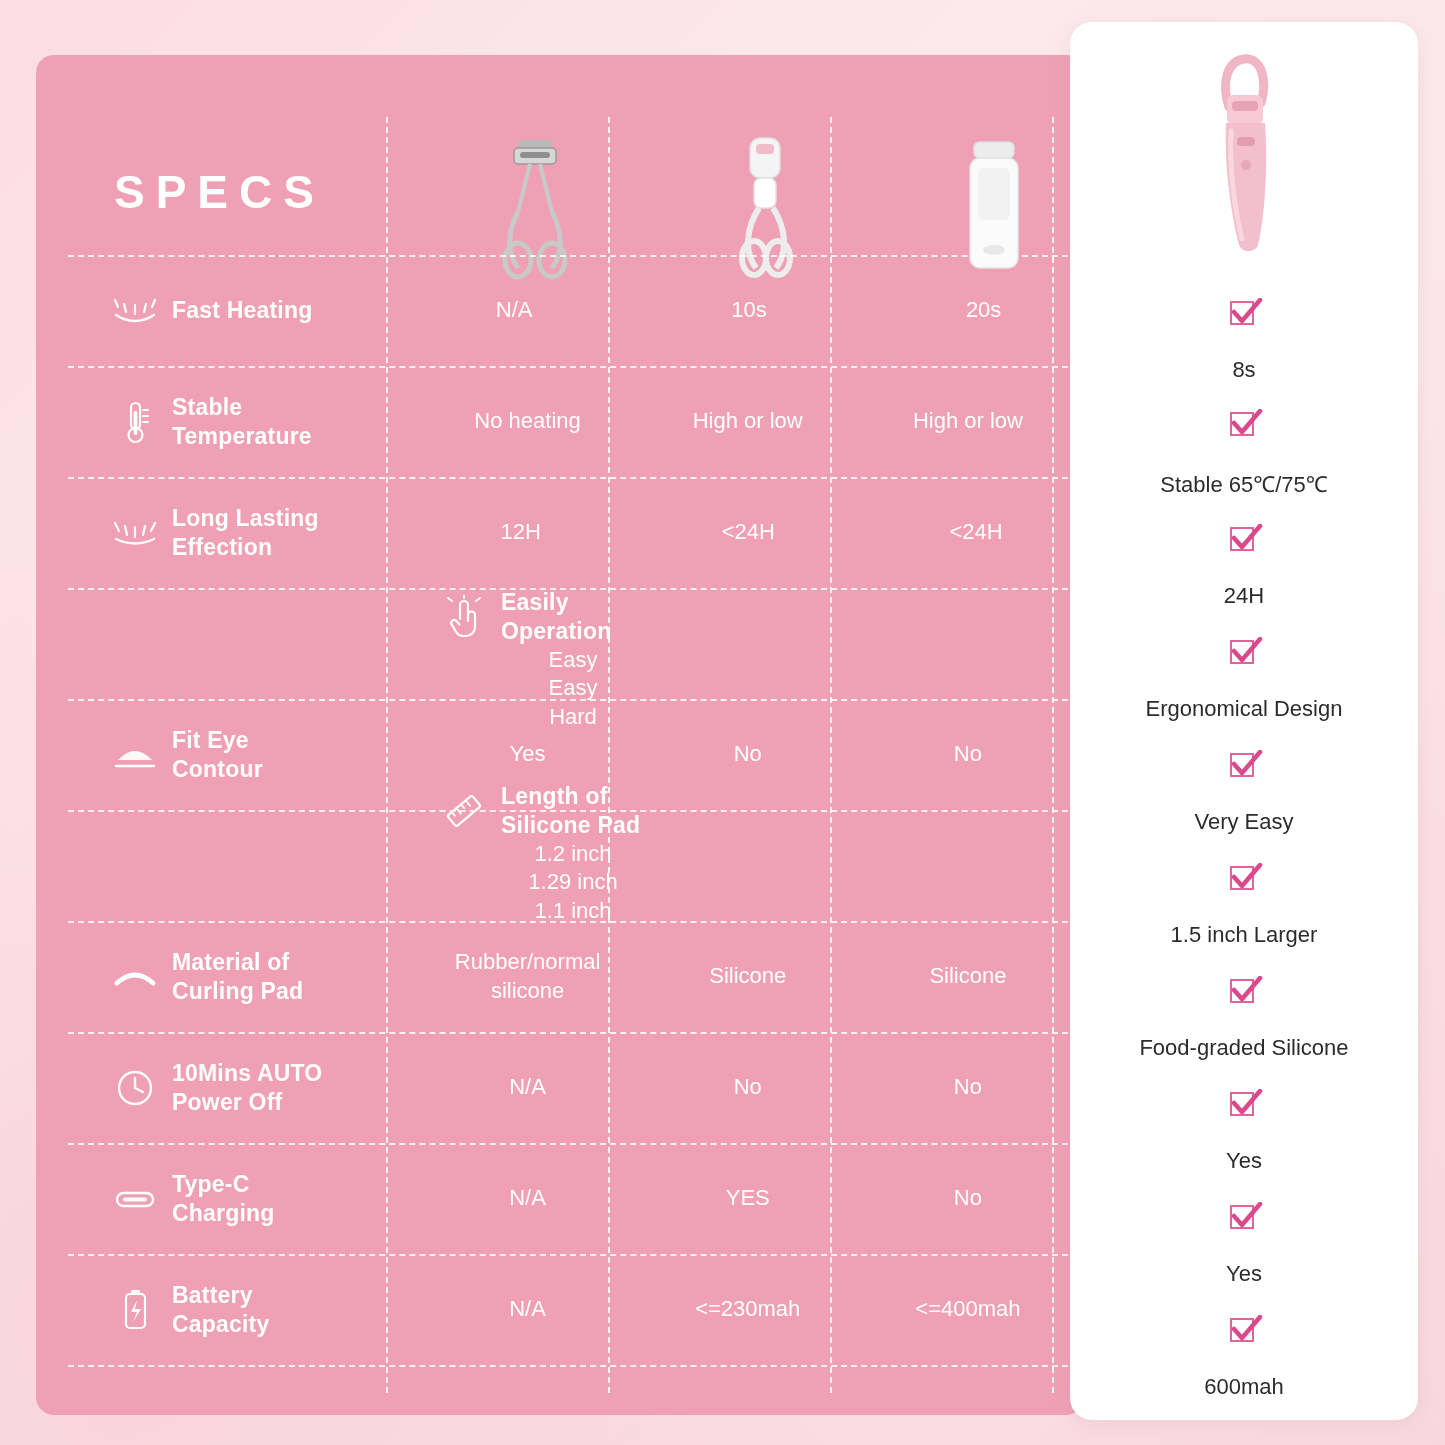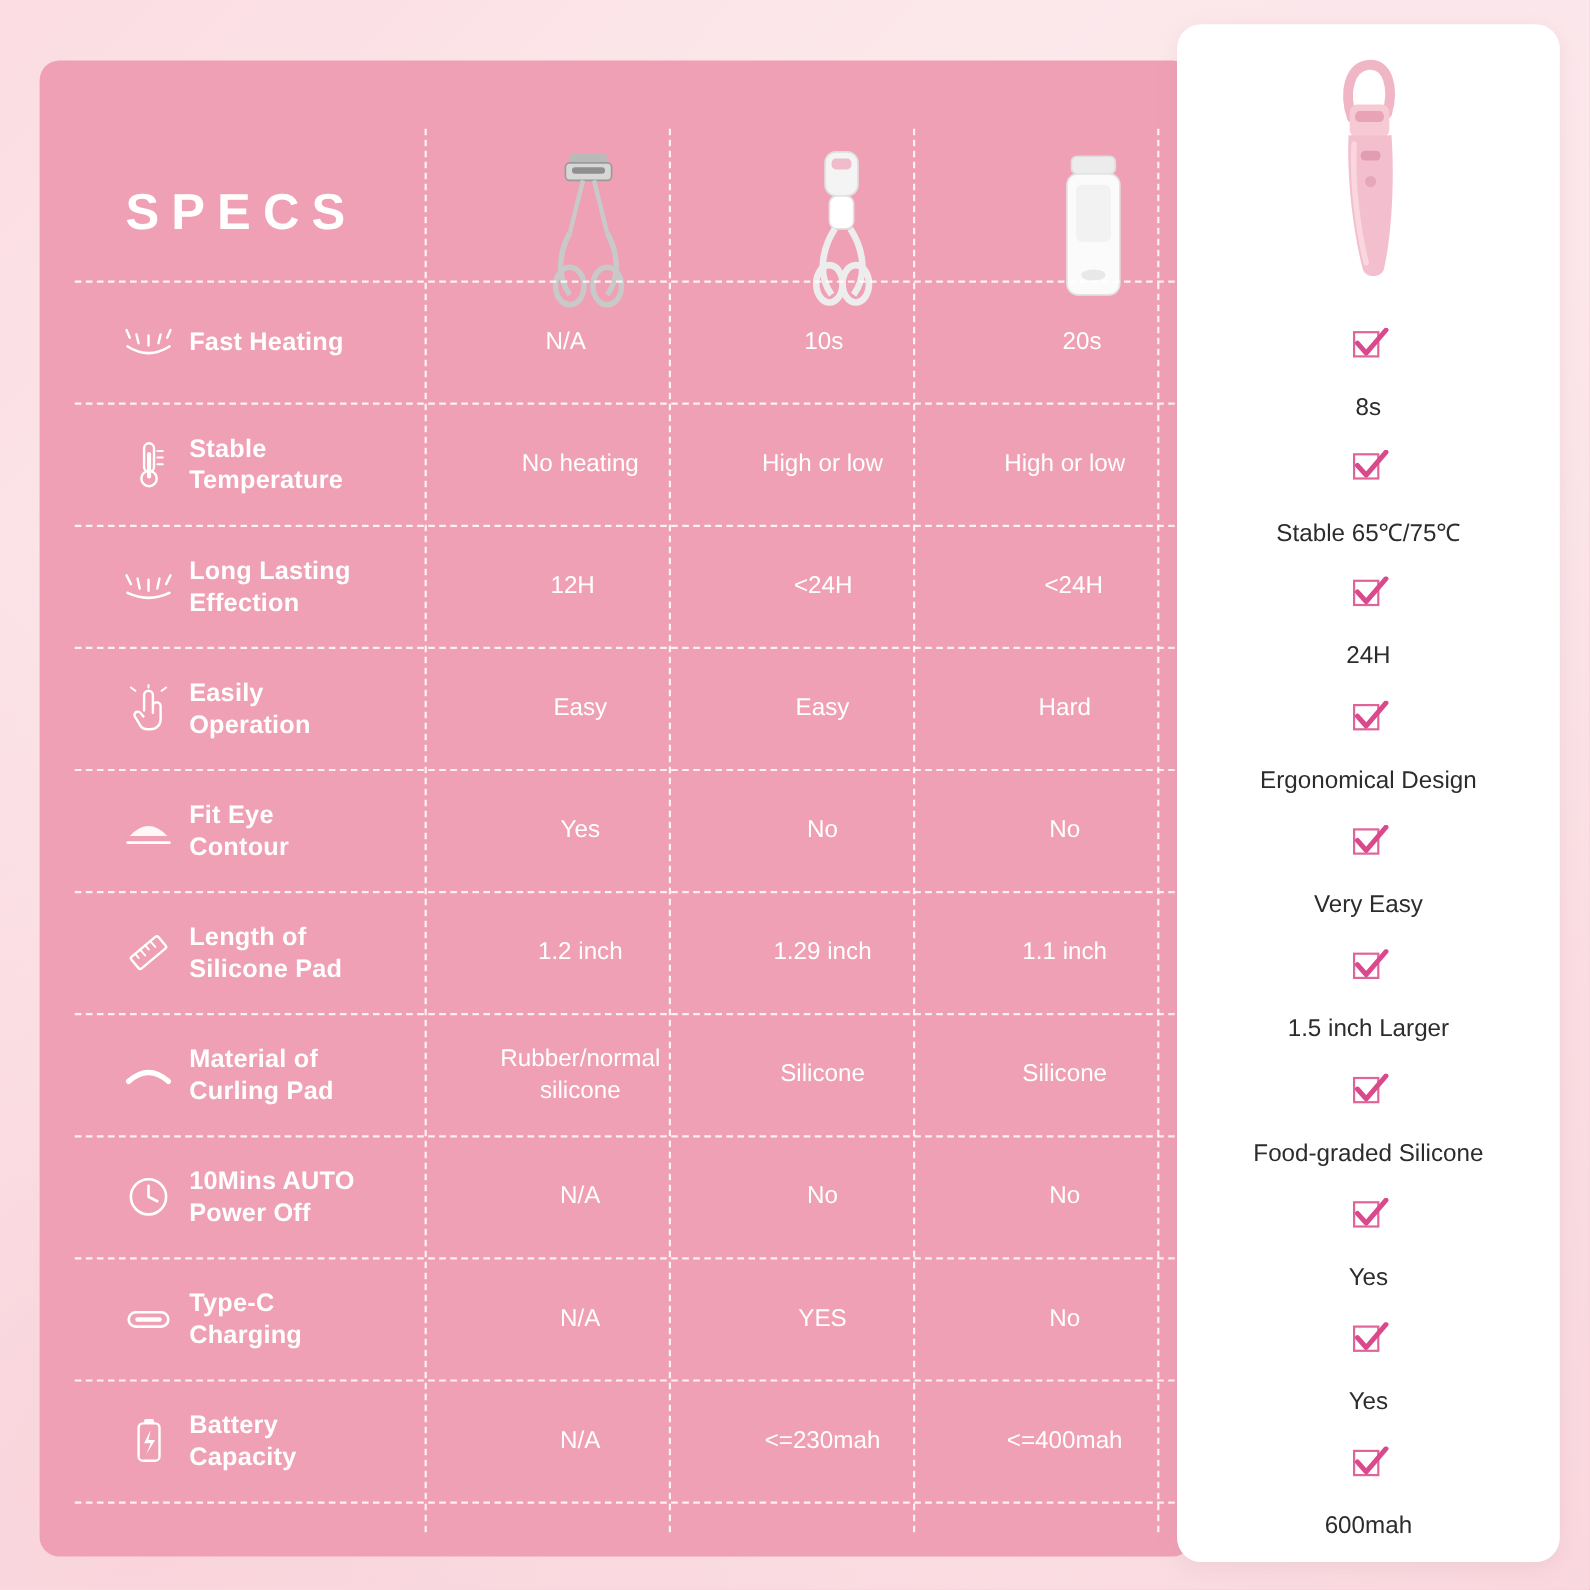--- a/index.html
+++ b/index.html
@@ -271,21 +271,21 @@
       <span class="label-text">
         <span>Long Lasting</span><br>
         <span>Effection</span>
       </span>
     </div>
     <div class="val">12H</div>
     <div class="val">&lt;24H</div>
     <div class="val">&lt;24H</div>
   </div>
 
-  <div class="row" style="top:533px;">
+  <div class="row" style="top:533px;flex-direction:column;">
     <div class="label-cell">
       <span class="icon-box">
         <svg width="40" height="44" viewBox="0 0 40 44">
           <path d="M16 24 V10 a4 4 0 0 1 8 0 v16" fill="none" stroke="#fff" stroke-width="2.2" stroke-linecap="round"></path>
           <path d="M24 20 a3.5 3.5 0 0 1 7 0 v12 a9 9 0 0 1-9 9 h-3 a8 8 0 0 1-6.5-3.5 L8 30 a3 3 0 0 1 4.5-4 L16 30" fill="none" stroke="#fff" stroke-width="2.2" stroke-linejoin="round"></path>
           <path d="M8 6 L4 3 M32 6 L36 3 M20 3 L20 0.5" stroke="#fff" stroke-width="1.8" stroke-linecap="round"></path>
         </svg>
       </span>
       <span class="label-text">
         <span>Easily</span><br>
@@ -308,21 +308,21 @@
       <span class="label-text">
         <span>Fit Eye</span><br>
         <span>Contour</span>
       </span>
     </div>
     <div class="val">Yes</div>
     <div class="val">No</div>
     <div class="val">No</div>
   </div>
 
-  <div class="row" style="top:755px;">
+  <div class="row" style="top:727px;flex-direction:column;">
     <div class="label-cell">
       <span class="icon-box">
         <svg width="44" height="44" viewBox="0 0 44 44">
           <g transform="rotate(-40 22 22)">
             <rect x="6" y="15" width="32" height="14" rx="2" fill="none" stroke="#fff" stroke-width="2.2"></rect>
             <path d="M12 15 v5 M18 15 v7 M24 15 v5 M30 15 v7" stroke="#fff" stroke-width="1.8" stroke-linecap="round"></path>
           </g>
         </svg>
       </span>
       <span class="label-text">

